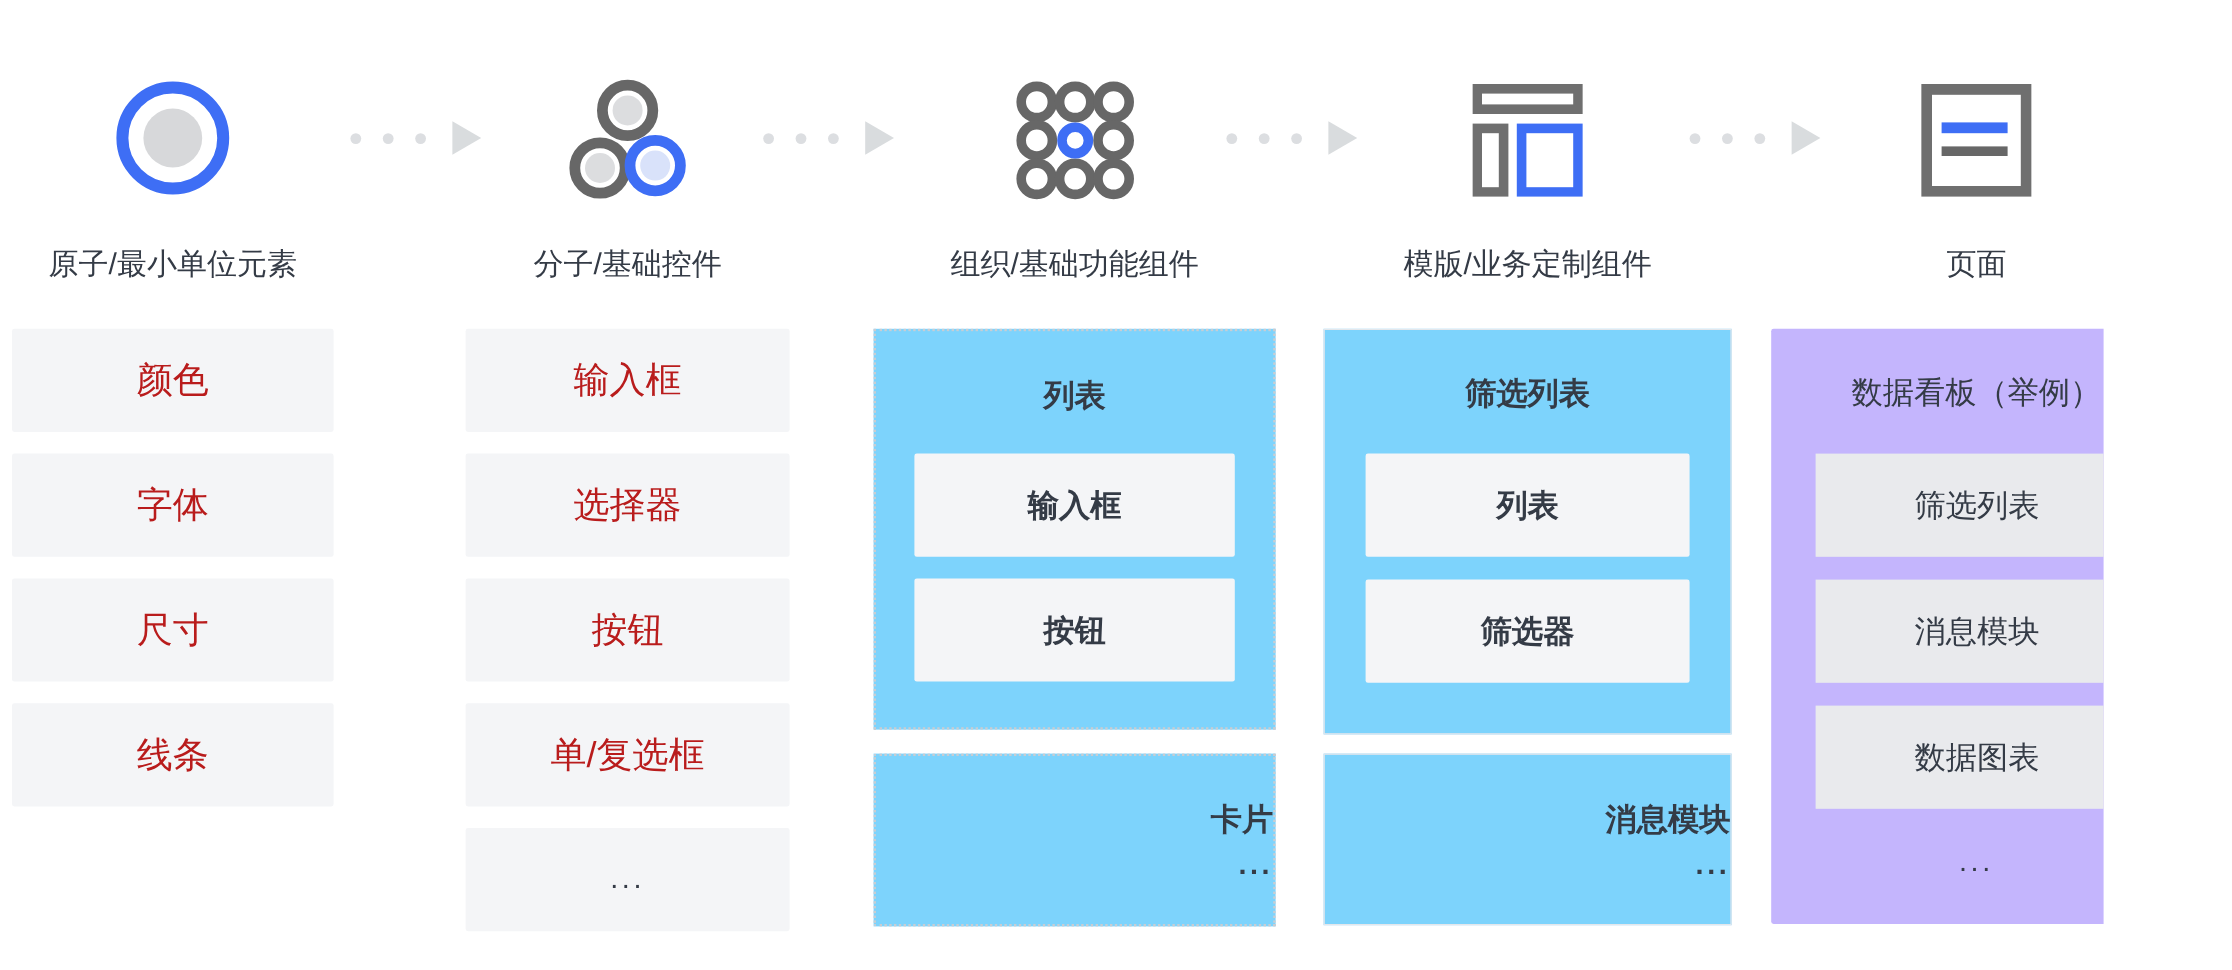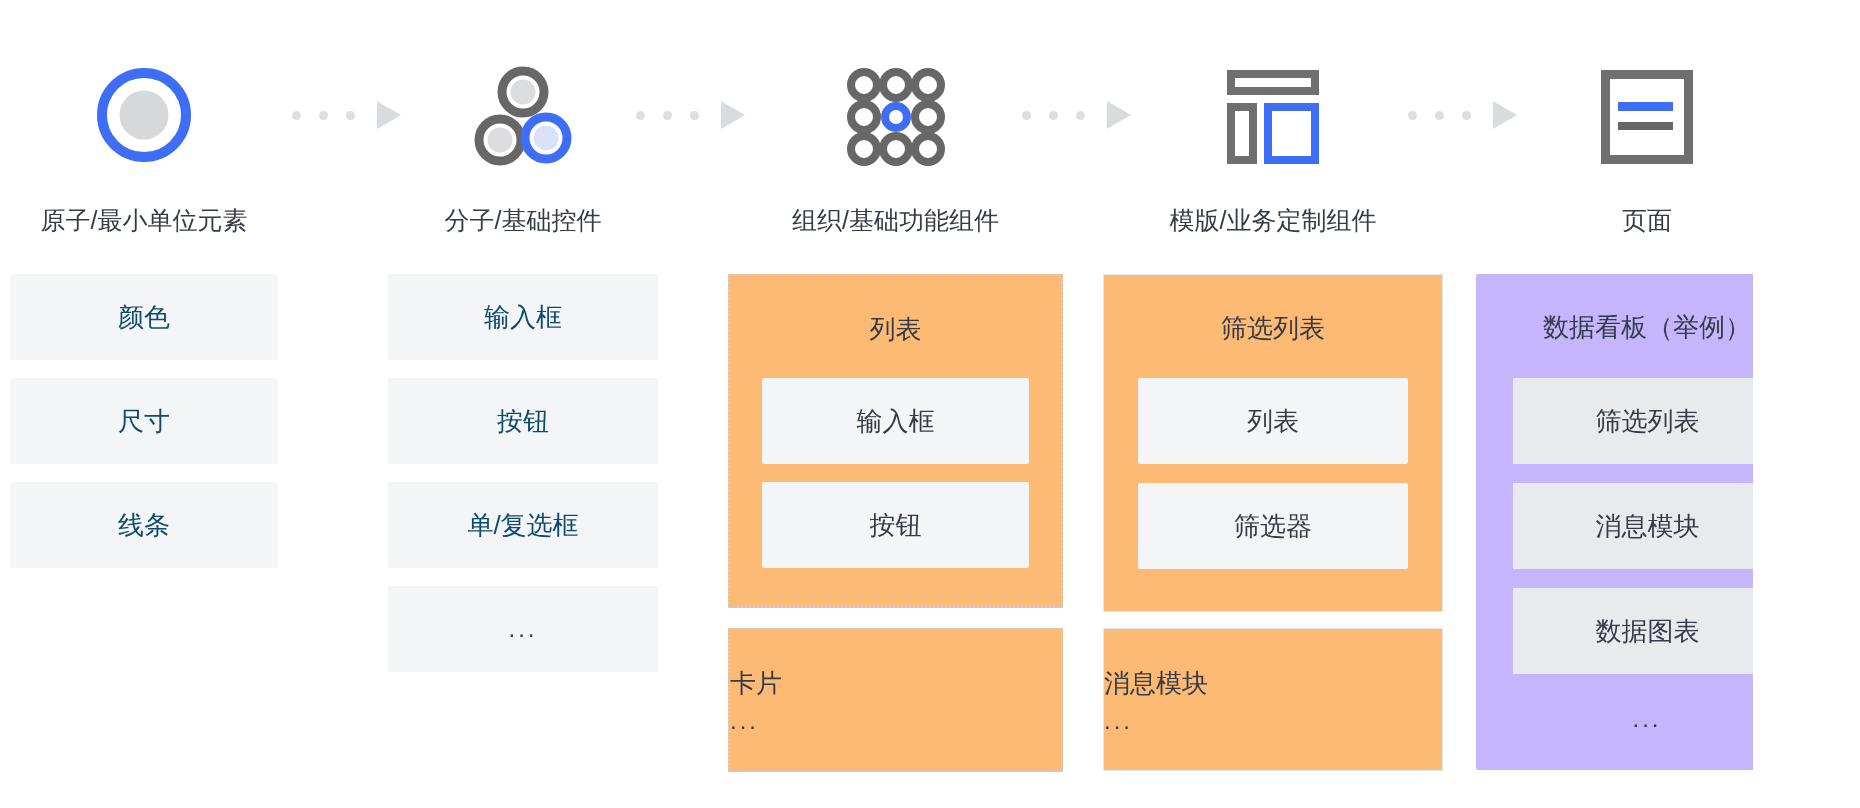--- a/index.html
+++ b/index.html
@@ -22,44 +22,44 @@
   .stage-label{
     position:absolute;top:205px;left:-60px;right:-60px;
     text-align:center;font-size:25px;line-height:30px;color:#343b46;
     white-space:nowrap;
   }
 
   .stack{position:absolute;top:274px;left:0;right:0;}
   .cell{
     height:86px;margin-bottom:18px;background:#f4f5f7;border-radius:2px;
     display:flex;align-items:center;justify-content:center;
-    font-size:26px;color:#0c4a6e;
-  }
-
-  .group{position:absolute;left:0;right:0;box-sizing:border-box;background:#fdba74;}
+    font-size:30px;color:#b91c1c;
+  }
+
+  .group{position:absolute;left:0;right:0;box-sizing:border-box;background:#7dd3fc;font-weight:bold;}
   .group.dotted{border:2px dotted #c8cdd3;}
   .group.solid{border:1px solid #e4e7eb;}
   .group-title{
     position:absolute;top:36px;left:0;right:0;
     text-align:center;font-size:26px;line-height:34px;color:#343b46;
   }
   .inner-cell{
     position:absolute;height:86px;background:#f4f5f7;border-radius:2px;
     display:flex;align-items:center;justify-content:center;
     font-size:26px;color:#343b46;
   }
   .group .inner-cell{left:32px;right:32px;}
   .group.solid .inner-cell{left:34px;right:34px;}
   .inner-top-1{top:102px;}
   .inner-top-2{top:206px;}
   .group.solid .inner-top-1{top:103px;}
   .group.solid .inner-top-2{top:208px;}
 
   .group.center-content{
-    display:flex;flex-direction:column;align-items:flex-start;justify-content:center;gap:12px;
+    display:flex;flex-direction:column;align-items:flex-end;justify-content:center;gap:12px;
   }
   .center-title{font-size:26px;line-height:30px;color:#343b46;}
   .more-dots{font-size:24px;line-height:22px;color:#343b46;letter-spacing:3px;text-align:center;}
 
   .board{
     position:absolute;top:274px;height:496px;left:0;right:0;
     background:#c4b5fd;border-radius:2px;
   }
   .board-cell{
     position:absolute;left:37px;right:36px;height:86px;background:#e9eaed;
@@ -97,20 +97,21 @@
   <div class="col" id="col-atoms">
     <div class="icon-slot" style="top:67px">
       <svg width="96" height="96" viewBox="0 0 96 96">
         <circle cx="48" cy="48" r="42" fill="#ffffff" stroke="#3e6ef5" stroke-width="10"></circle>
         <circle cx="48" cy="48" r="24.5" fill="#d7d8da"></circle>
       </svg>
     </div>
     <div class="stage-label">原子/最小单位元素</div>
     <div class="stack">
       <div class="cell">颜色</div>
+      <div class="cell">字体</div>
       <div class="cell">尺寸</div>
       <div class="cell">线条</div>
     </div>
   </div>
 
   <div class="connector" id="connector-1">
     <span class="dot"></span>
     <span class="dot"></span>
     <span class="dot"></span>
     <span class="tri"></span>
@@ -123,20 +124,21 @@
         <circle cx="51" cy="27" r="12.5" fill="#dcdddf"></circle>
         <circle cx="28" cy="75" r="21" fill="#ffffff" stroke="#676767" stroke-width="9"></circle>
         <circle cx="28" cy="75" r="12.5" fill="#dcdddf"></circle>
         <circle cx="74" cy="73" r="21" fill="#ffffff" stroke="#3e6ef5" stroke-width="9"></circle>
         <circle cx="74" cy="73" r="12.5" fill="#d9e2fa"></circle>
       </svg>
     </div>
     <div class="stage-label">分子/基础控件</div>
     <div class="stack">
       <div class="cell">输入框</div>
+      <div class="cell">选择器</div>
       <div class="cell">按钮</div>
       <div class="cell">单/复选框</div>
       <div class="cell more-dots">...</div>
     </div>
   </div>
 
   <div class="connector" id="connector-2">
     <span class="dot"></span>
     <span class="dot"></span>
     <span class="dot"></span>

